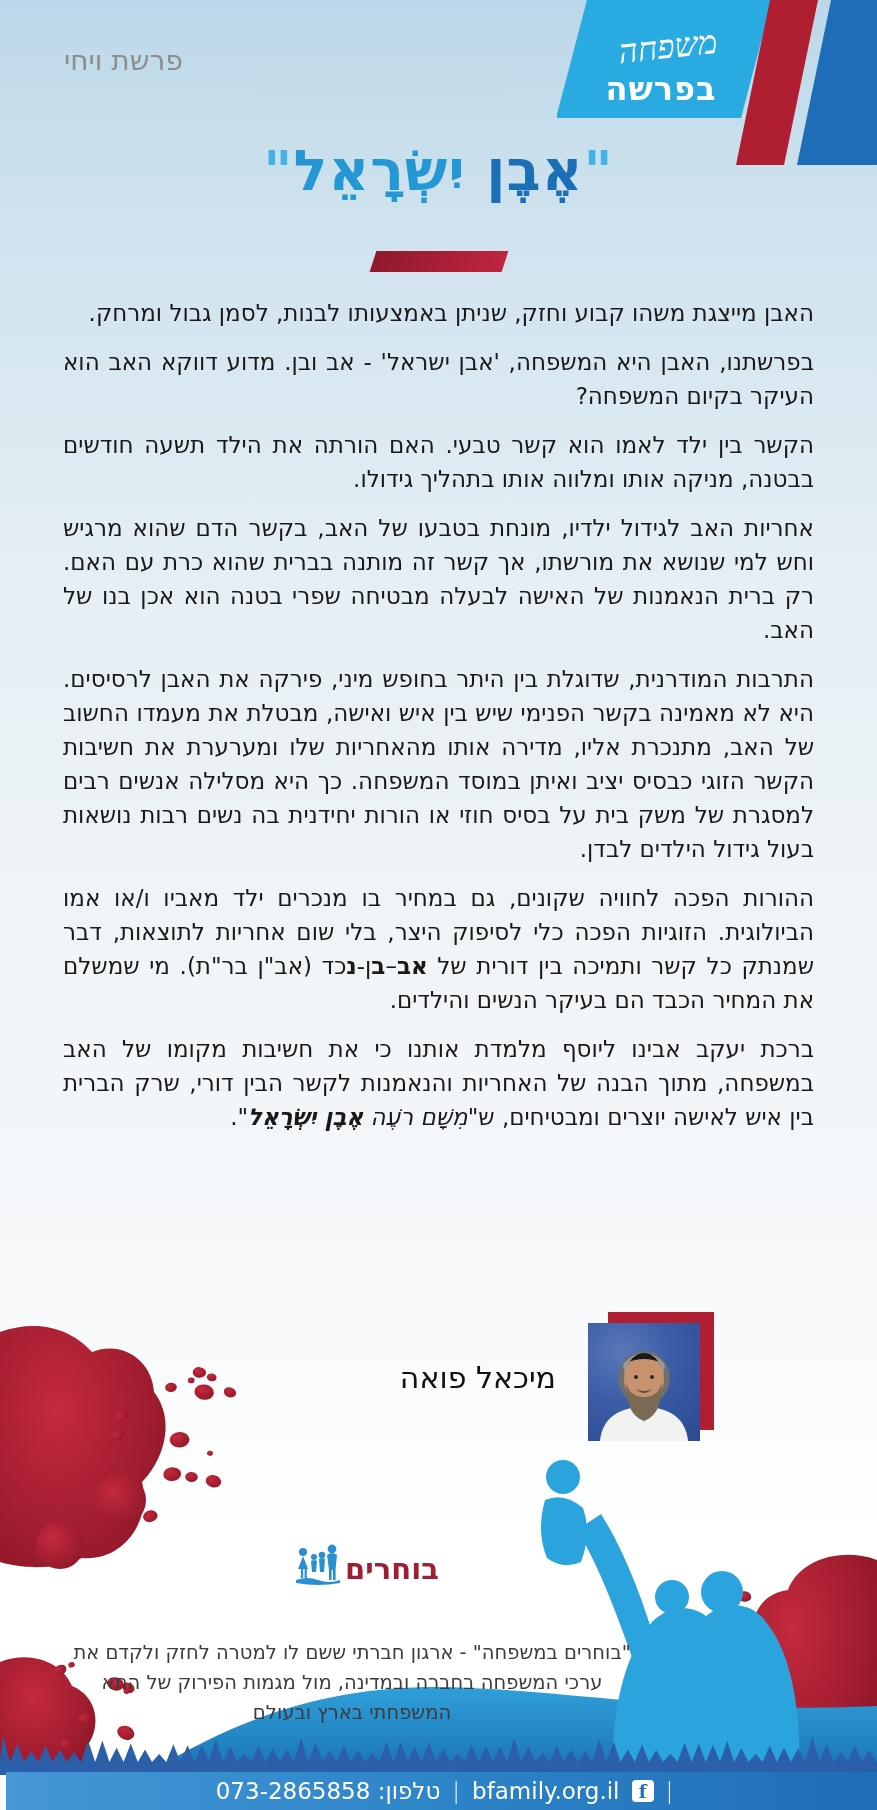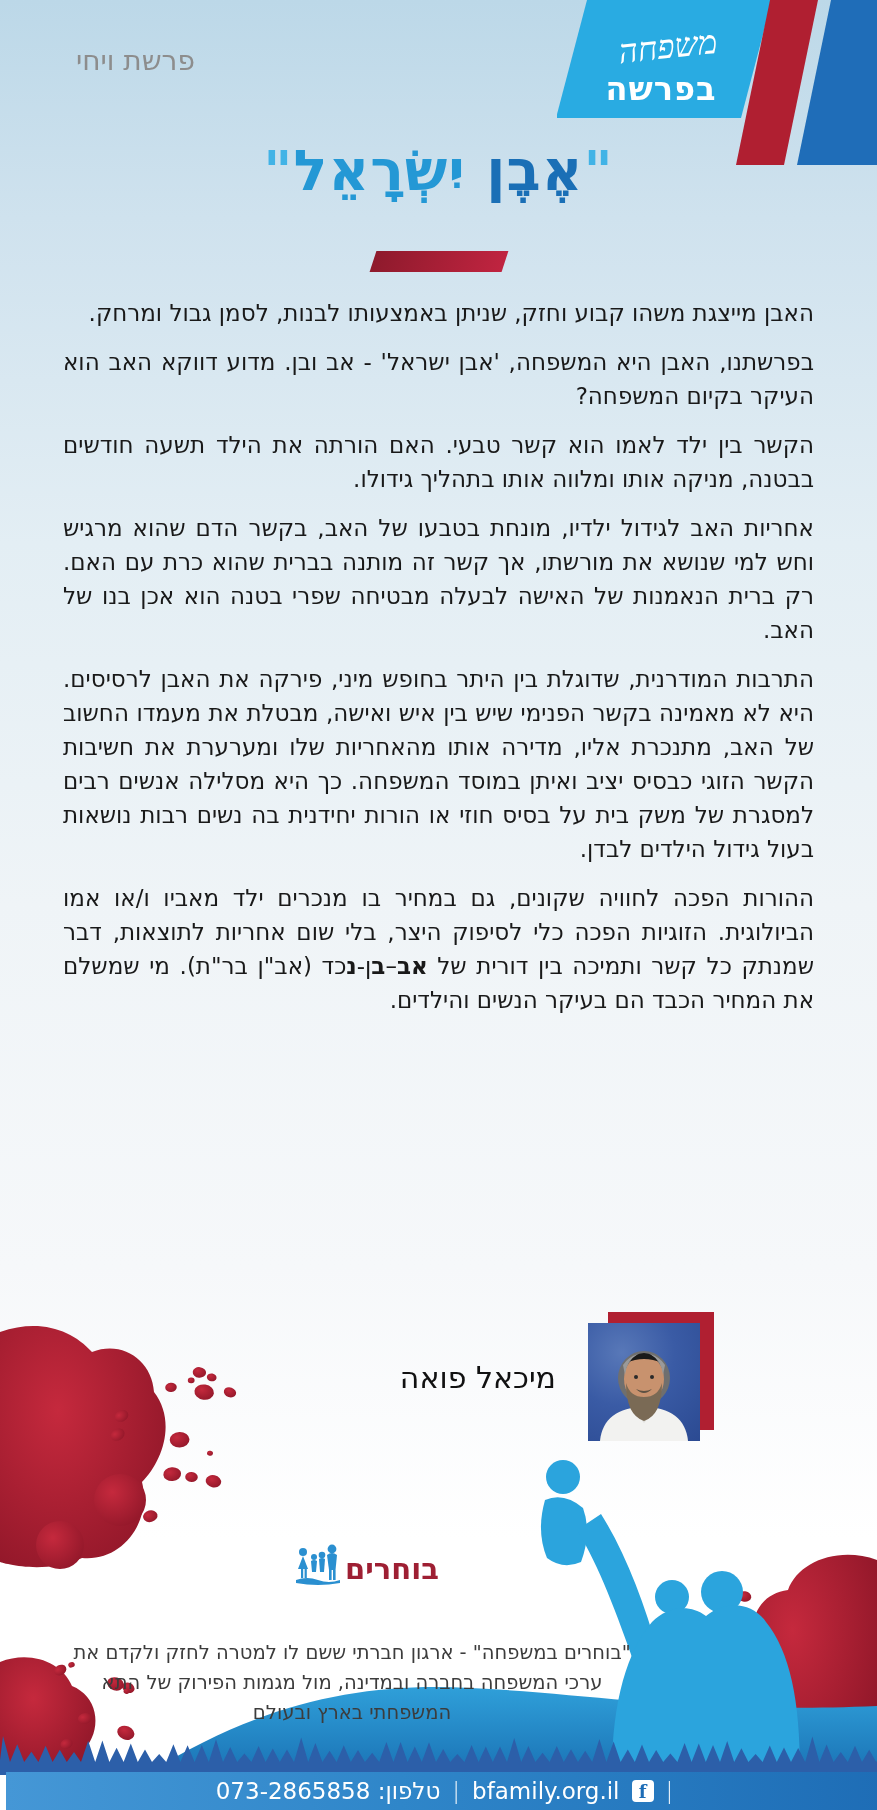--- a/index.html
+++ b/index.html
@@ -1,21 +1,21 @@
 <!DOCTYPE html>
 <html lang="he"><head>
 <meta charset="utf-8">
 <style>
   html,body{margin:0;padding:0;background:#9fb6c4;}
   .page{
     position:relative;width:877px;height:1810px;margin:0 auto;overflow:hidden;
     background:linear-gradient(180deg,#bcd8e8 0%,#cfe2ee 12%,#e3eef4 30%,#eff4f7 50%,#f6f8fa 70%,#ffffff 85%,#ffffff 100%);
     font-family:"DejaVu Sans","Liberation Sans",sans-serif;
   }
-  .parsha-label{position:absolute;top:44px;left:76px;font-size:28px;color:#8d8d8d;direction:rtl;}
+  .parsha-label{position:absolute;top:44px;left:64px;font-size:28px;color:#8d8d8d;direction:rtl;}
   .logo-banner{position:absolute;top:0;right:0;}
   .logo-script{font-family:"DejaVu Serif","Liberation Serif",serif;font-style:italic;font-size:33px;fill:#ffffff;}
   .logo-bold{font-size:32px;font-weight:bold;fill:#ffffff;letter-spacing:1px;}
   .main-title{position:absolute;top:138px;left:0;width:100%;text-align:center;direction:rtl;
     font-weight:bold;font-size:56px;letter-spacing:1px;}
   .main-title .tq{color:#41b3e6;}
   .main-title .tw1{color:#1a6fb6;text-align:center;}
   .main-title .tw2{color:#2498d5;}
   .red-divider{position:absolute;top:251px;left:50%;margin-left:-66px;width:132px;height:21px;
     transform:skewX(-18deg);background:linear-gradient(90deg,#8e1a2c,#c02440);}
@@ -65,20 +65,21 @@
 
   <div class="red-divider"></div>
 
   <div class="article" id="article-body">
       <p><span>האבן מייצגת משהו קבוע וחזק, שניתן באמצעותו לבנות, לסמן גבול ומרחק.</span></p>
       <p><span>בפרשתנו, האבן היא המשפחה, 'אבן ישראל' - אב ובן. מדוע דווקא האב הוא העיקר בקיום המשפחה?</span></p>
       <p><span>הקשר בין ילד לאמו הוא קשר טבעי. האם הורתה את הילד תשעה חודשים בבטנה, מניקה אותו ומלווה אותו בתהליך גידולו.</span></p>
       <p><span>אחריות האב לגידול ילדיו, מונחת בטבעו של האב, בקשר הדם שהוא מרגיש וחש למי שנושא את מורשתו, אך קשר זה מותנה בברית שהוא כרת עם האם. רק ברית הנאמנות של האישה לבעלה מבטיחה שפרי בטנה הוא אכן בנו של האב.</span></p>
       <p><span>התרבות המודרנית, שדוגלת בין היתר בחופש מיני, פירקה את האבן לרסיסים. היא לא מאמינה בקשר הפנימי שיש בין איש ואישה, מבטלת את מעמדו החשוב של האב, מתנכרת אליו, מדירה אותו מהאחריות שלו ומערערת את חשיבות הקשר הזוגי כבסיס יציב ואיתן במוסד המשפחה. כך היא מסלילה אנשים רבים למסגרת של משק בית על בסיס חוזי או הורות יחידנית בה נשים רבות נושאות בעול גידול הילדים לבדן.</span></p>
       <p><span>ההורות הפכה לחוויה שקונים, גם במחיר בו מנכרים ילד מאביו ו/או אמו הביולוגית. הזוגיות הפכה כלי לסיפוק היצר, בלי שום אחריות לתוצאות, דבר שמנתק כל קשר ותמיכה בין דורית של </span><span class="seg-b">אב</span><span>–</span><span class="seg-b">ב</span><span>ן-</span><span class="seg-b">נ</span><span>כד (אב"ן בר"ת). מי שמשלם את המחיר הכבד הם בעיקר הנשים והילדים.</span></p>
+      <p><span>ברכת יעקב אבינו ליוסף מלמדת אותנו כי את חשיבות מקומו של האב במשפחה, מתוך הבנה של האחריות והנאמנות לקשר הבין דורי, שרק הברית בין איש לאישה יוצרים ומבטיחים, ש"</span><span class="seg-i">מִשָּׁם רֹעֶה </span><span class="seg-bi">אֶבֶן יִשְׂרָאֵל</span><span>".</span></p>
     </div>
 
   <div class="author-block">
     <div class="red-square"></div>
     <div class="author-photo">
       <svg width="112" height="118" viewBox="0 0 112 118">
         <ellipse cx="56" cy="55" rx="26" ry="27" fill="#6f6f6f"></ellipse>
         <path d="M12,118 C14,96 30,84 56,84 C82,84 98,96 100,118 Z" fill="#f2f2f0"></path>
         <path d="M44,86 L56,100 L68,86 Z" fill="#e0e0dc"></path>
         <ellipse cx="56" cy="56" rx="20" ry="24" fill="#c8926e"></ellipse>

